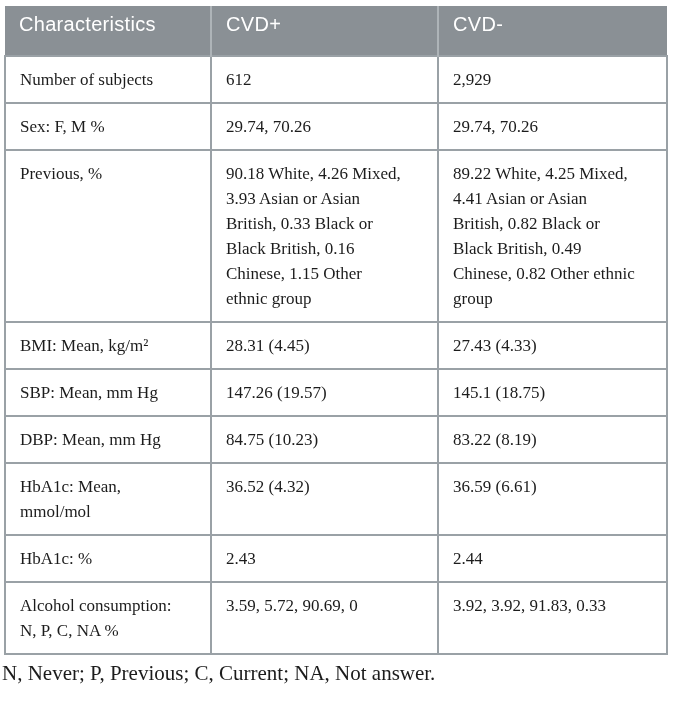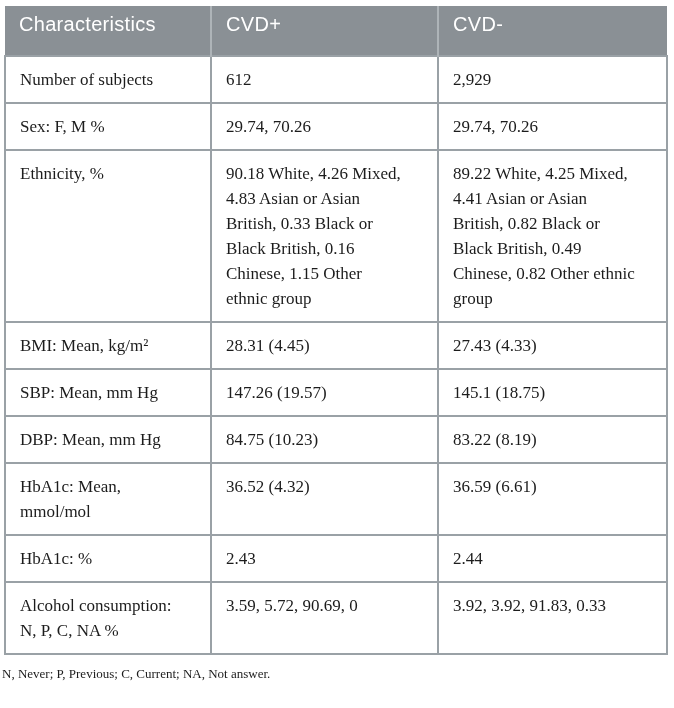--- a/index.html
+++ b/index.html
@@ -49,21 +49,21 @@
   tbody td {
     border: 2px solid var(--border);
     font-size: 17px;
     line-height: 25px;
     vertical-align: top;
     text-align: left;
     padding: 10px 30px 10px 14px;
     background: #ffffff;
   }
   .footnote {
-    font-size: 13px;
+    font-size: 21px;
     line-height: 19px;
     color: var(--body-text);
     margin: 9px 0 0 -2px;
   }
 </style>
 </head>
 <body>
 
 <div class="page">
   <table class="char-table">
@@ -84,22 +84,22 @@
           <td>Number of subjects</td>
           <td>612</td>
           <td>2,929</td>
         </tr>
         <tr>
           <td>Sex: F, M %</td>
           <td>29.74, 70.26</td>
           <td>29.74, 70.26</td>
         </tr>
         <tr>
-          <td>Ethnicity, %</td>
-          <td>90.18 White, 4.26 Mixed, 4.83 Asian or Asian British, 0.33 Black or Black British, 0.16 Chinese, 1.15 Other ethnic group</td>
+          <td>Previous, %</td>
+          <td>90.18 White, 4.26 Mixed, 3.93 Asian or Asian British, 0.33 Black or Black British, 0.16 Chinese, 1.15 Other ethnic group</td>
           <td>89.22 White, 4.25 Mixed, 4.41 Asian or Asian British, 0.82 Black or Black British, 0.49 Chinese, 0.82 Other ethnic group</td>
         </tr>
         <tr>
           <td>BMI: Mean, kg/m²</td>
           <td>28.31 (4.45)</td>
           <td>27.43 (4.33)</td>
         </tr>
         <tr>
           <td>SBP: Mean, mm Hg</td>
           <td>147.26 (19.57)</td>

